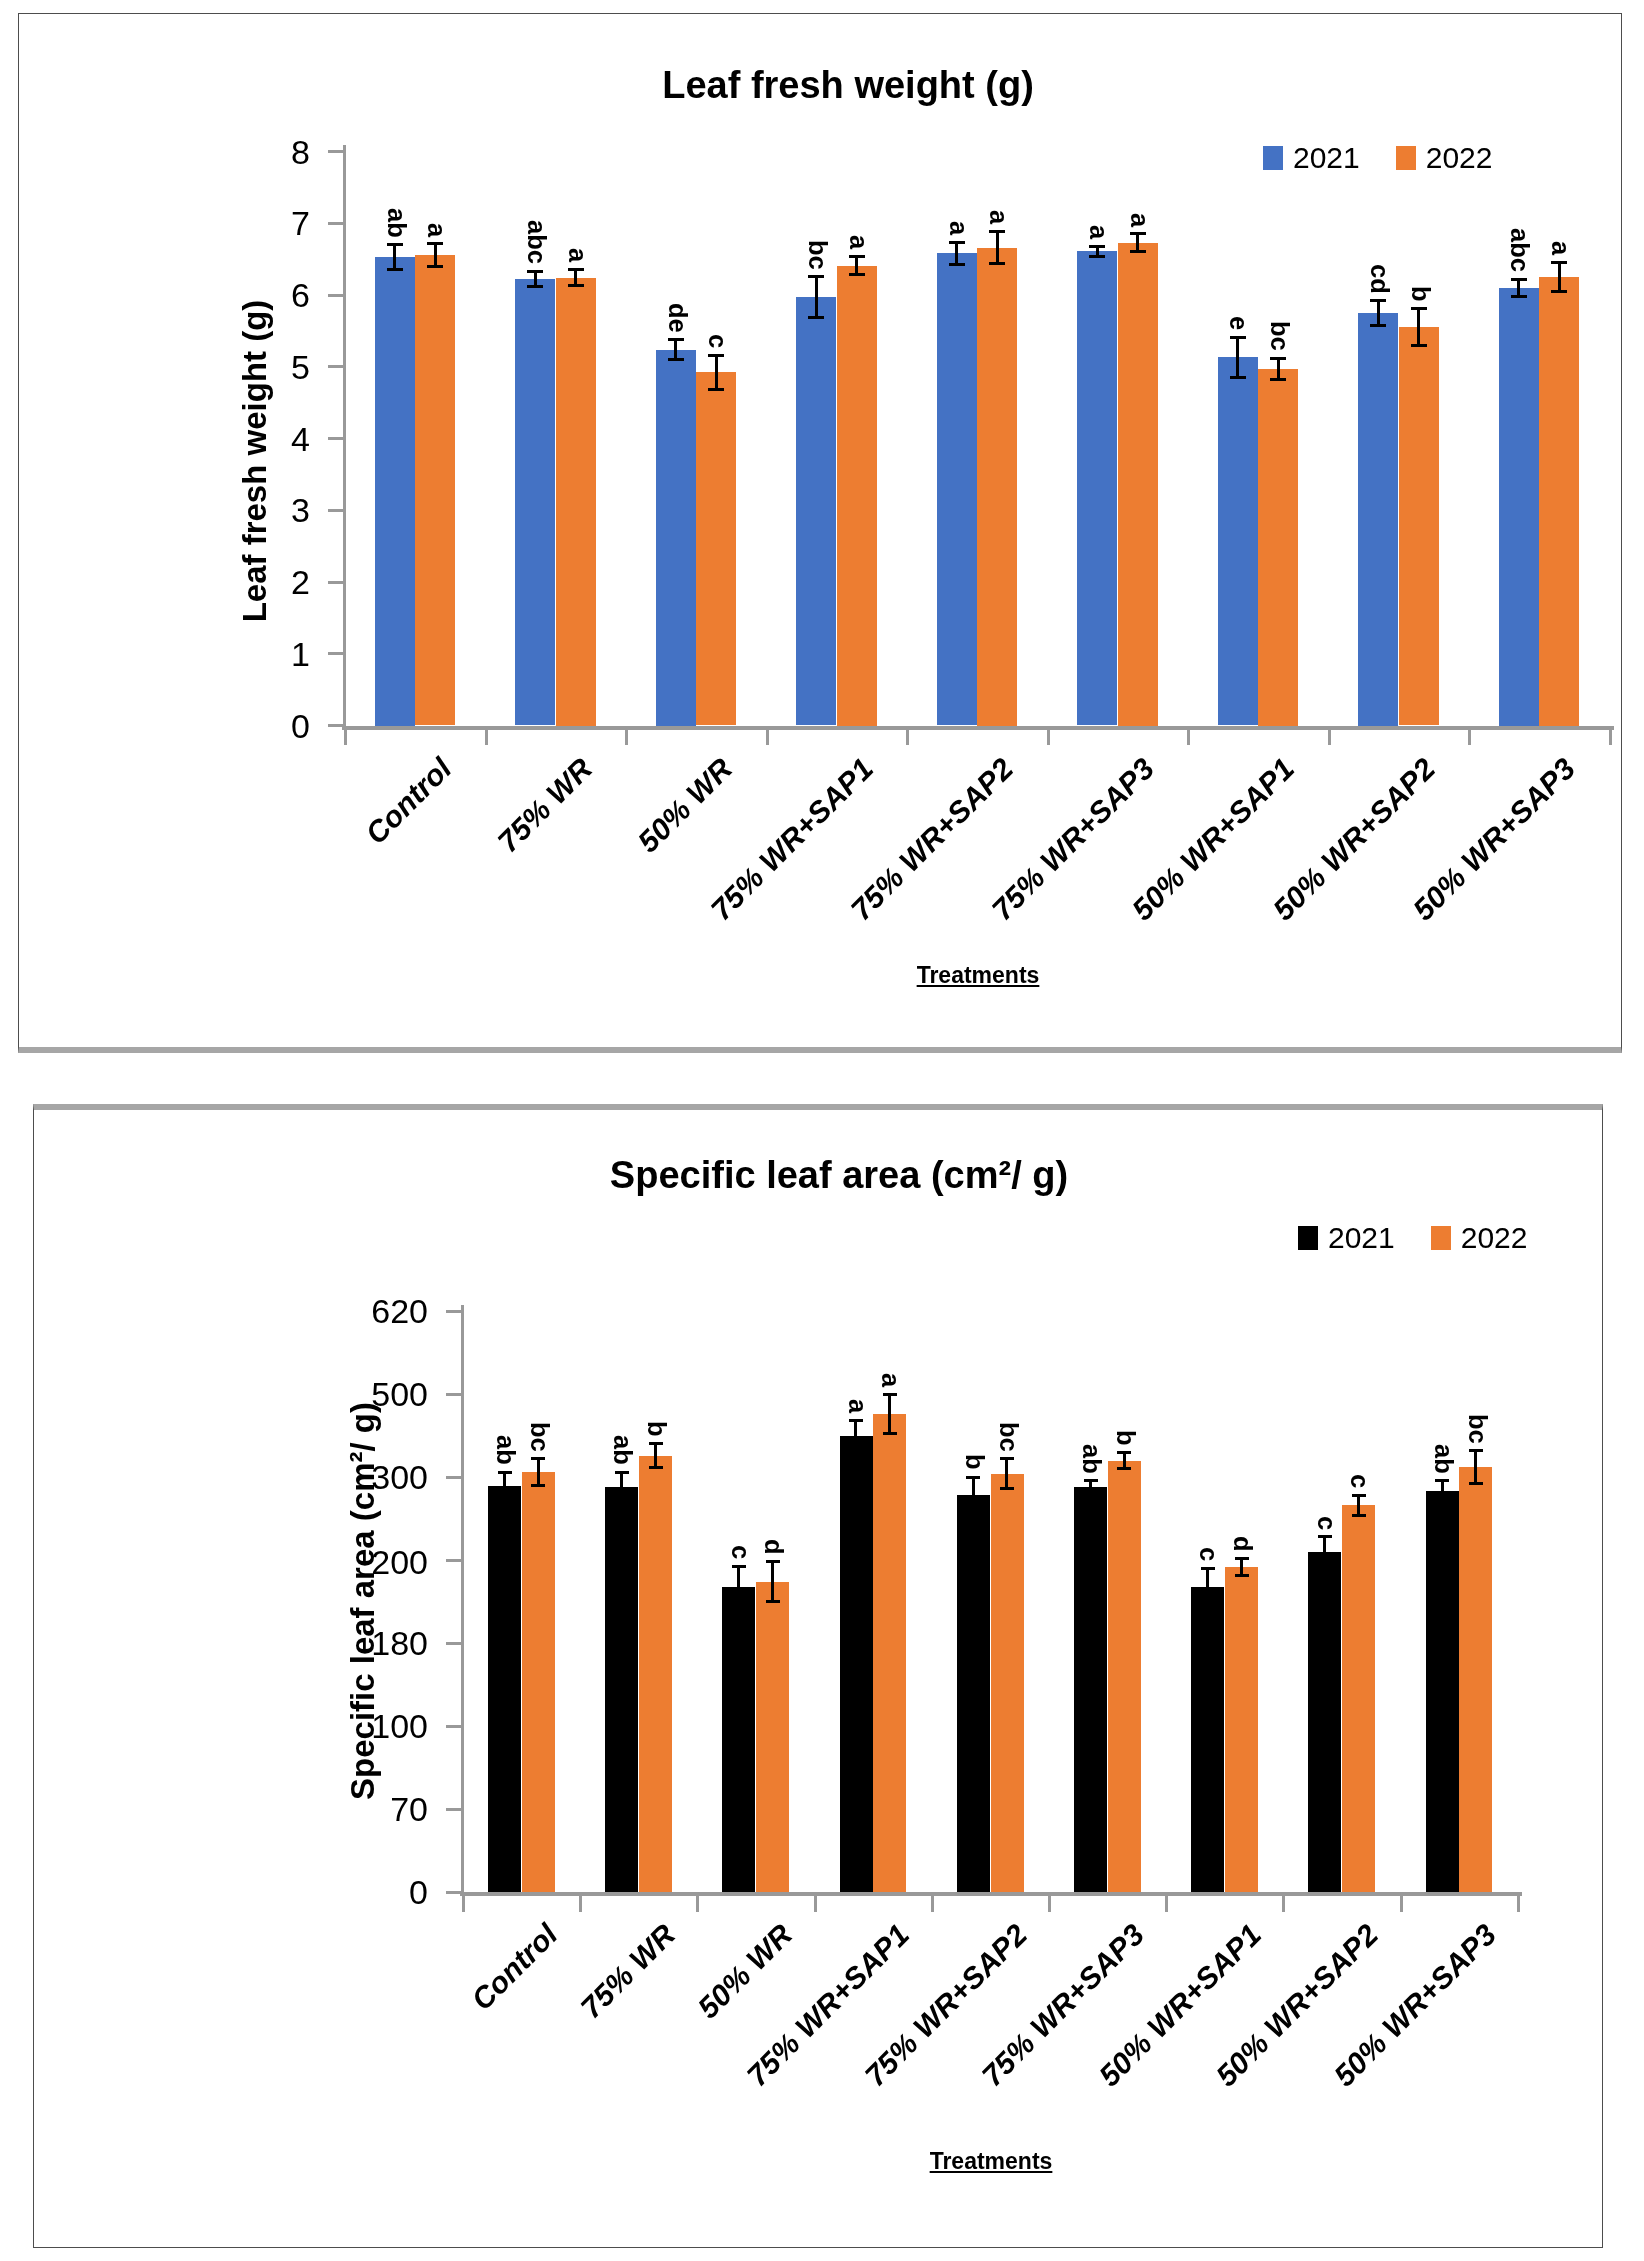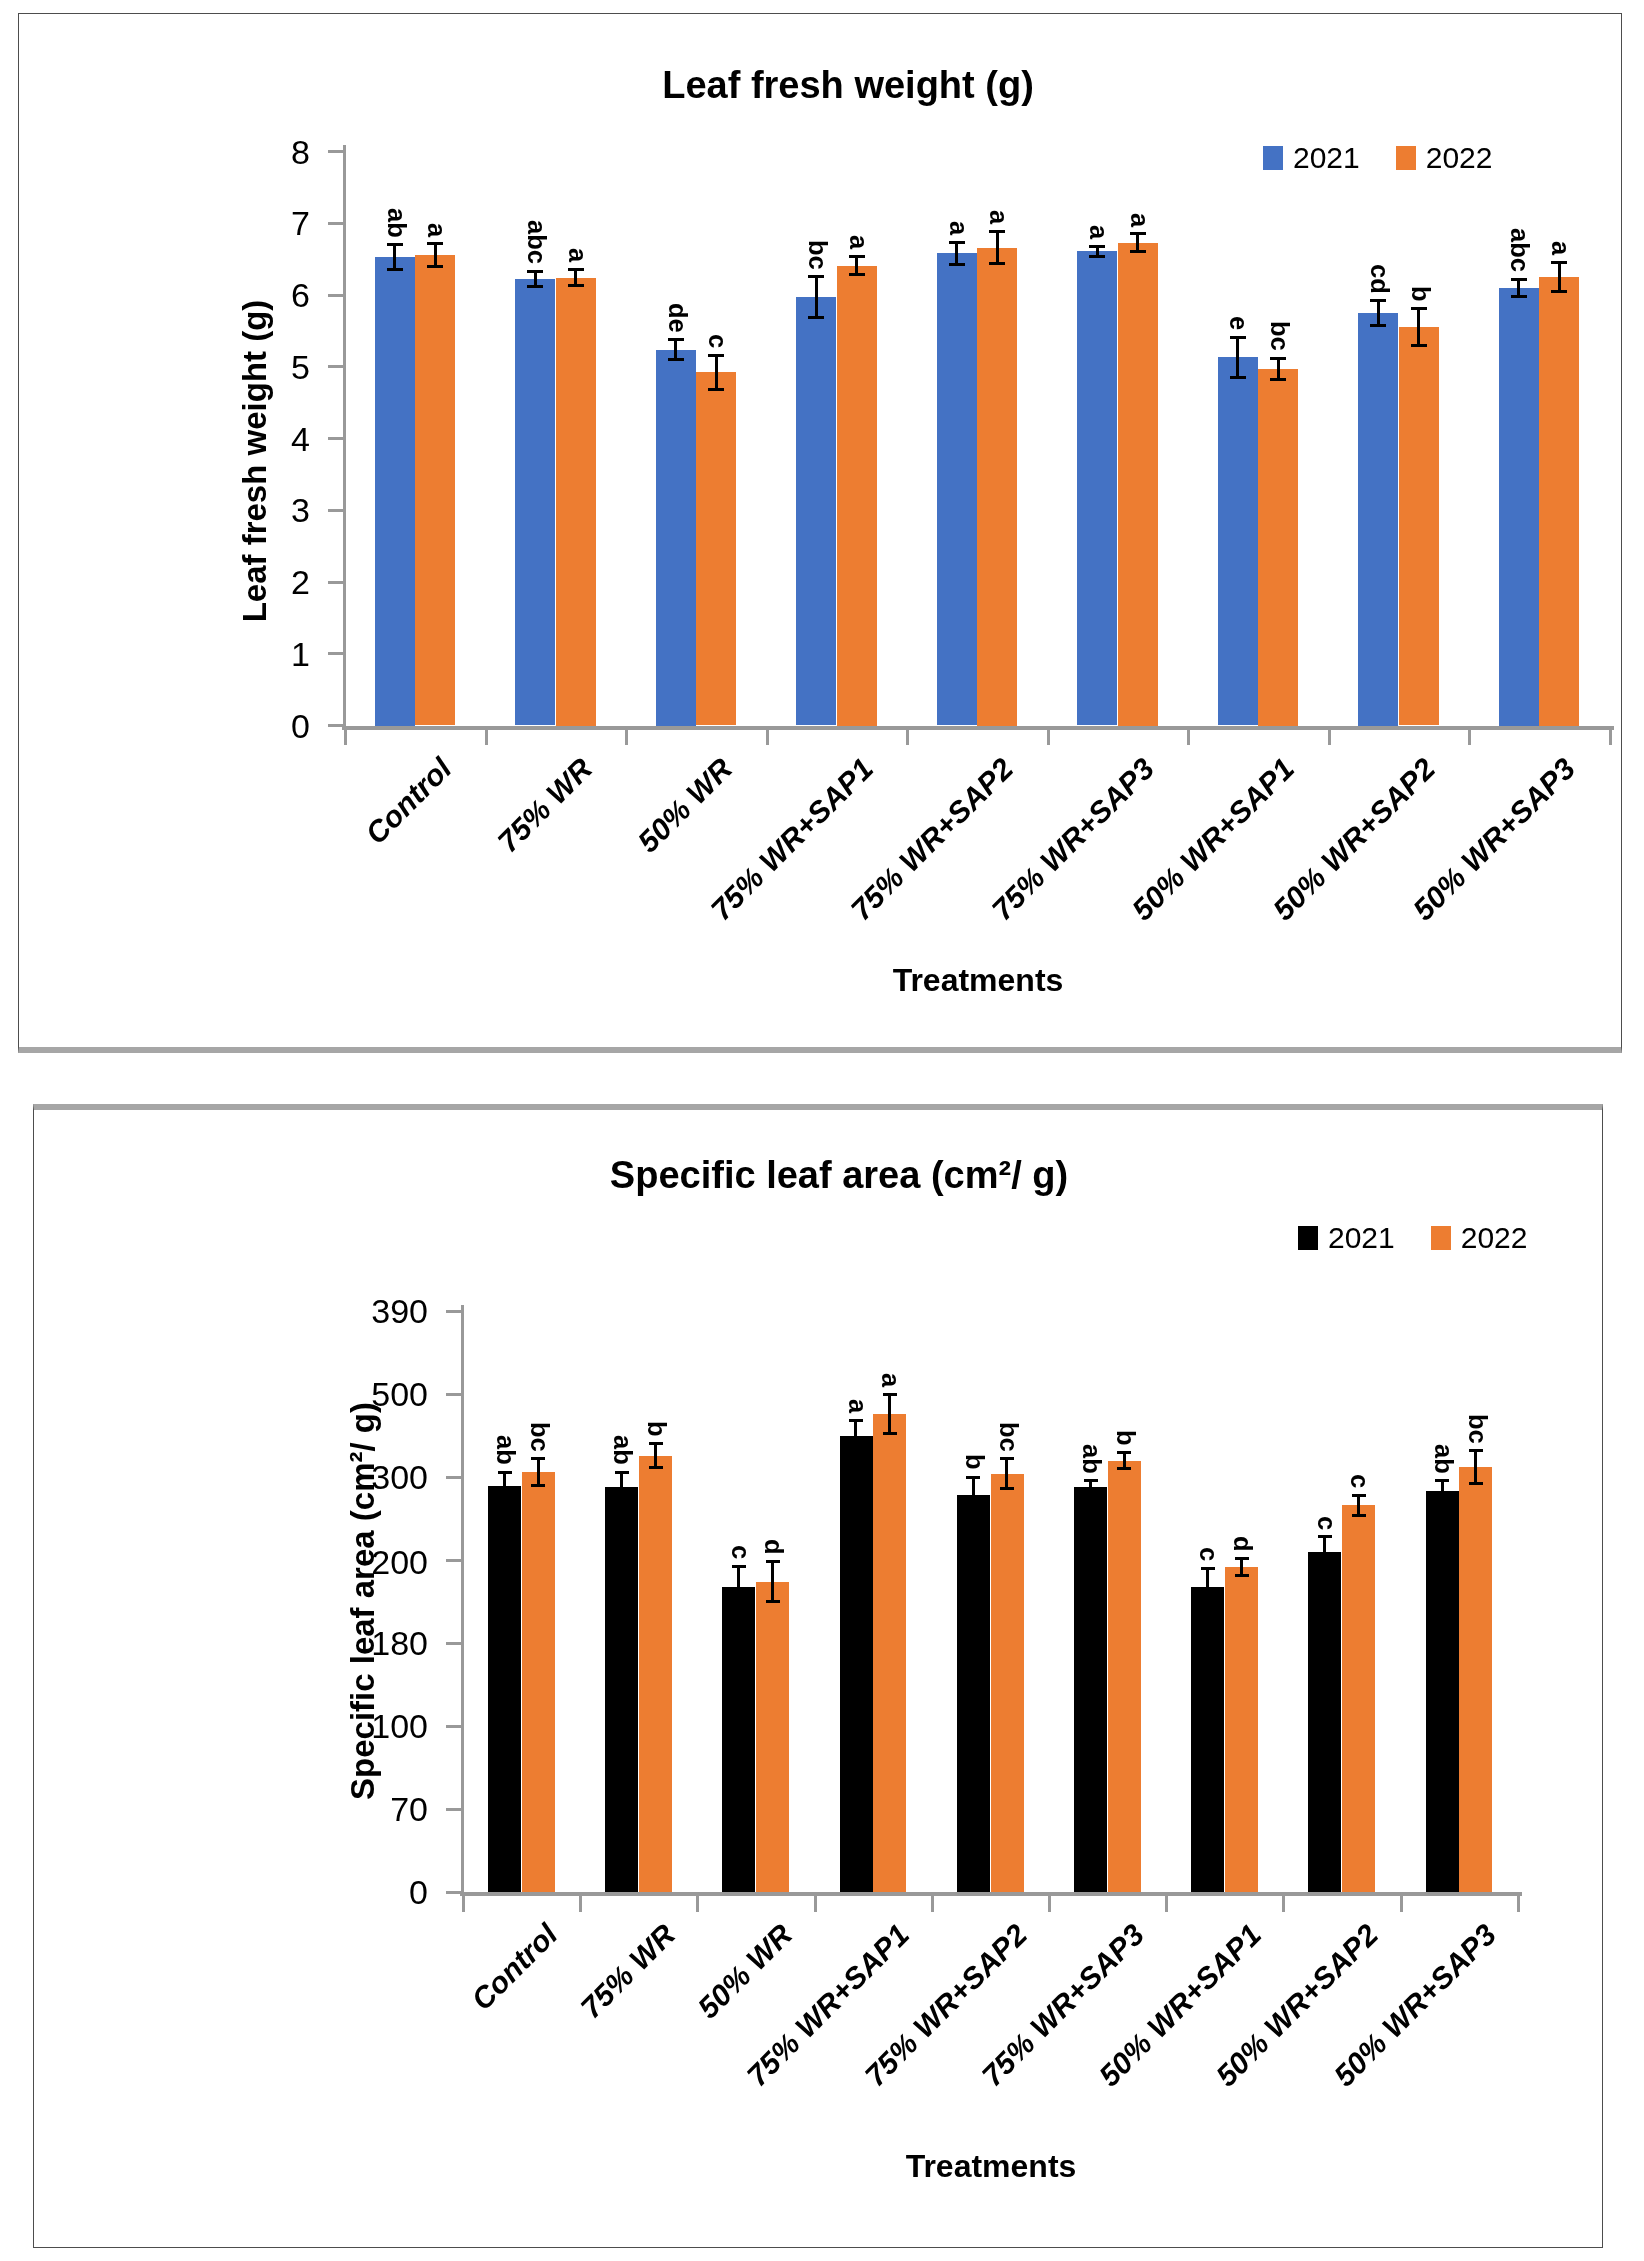--- a/index.html
+++ b/index.html
@@ -2,21 +2,21 @@
 <html style="font-size:7.3px"><head>
 <meta charset="utf-8">
 <style>
   html,body{margin:0;padding:0;background:#ffffff;}
   body{width:1644px;height:2261px;position:relative;font-family:"Liberation Sans",sans-serif;color:#000;}
   .panel{position:absolute;background:#fff;border:1.8px solid #4d4d4d;}
   .panel.p1{border-bottom:6.4px solid #a6a6a6;}
   .panel.p2{border-top:6.4px solid #a6a6a6;}
   .chart-title{position:absolute;transform:translateX(-50%);font-size:38px;font-weight:700;white-space:nowrap;}
   .y-axis-title{position:absolute;transform:translate(-50%,-50%) rotate(-90deg);font-size:33px;font-weight:700;white-space:nowrap;}
-  .x-axis-title{position:absolute;transform:translateX(-50%);font-size:32px;font-weight:700;white-space:nowrap;}
+  .x-axis-title{position:absolute;transform:translateX(-50%);font-size:23px;font-weight:700;white-space:nowrap;text-decoration:underline;}
   .legend{position:absolute;display:flex;align-items:flex-end;gap:36px;}
   .legend-item{display:flex;align-items:center;gap:10px;}
   .legend-swatch{display:inline-block;width:20px;height:24px;}
   .legend-label{font-size:30px;line-height:1;}
   .axis-line{position:absolute;background:#999999;}
   .y-tick{position:absolute;background:#999999;}
   .x-tick{position:absolute;background:#999999;}
   .y-tick-label{position:absolute;width:100px;text-align:right;font-size:34px;line-height:1;}
   .bar{position:absolute;}
   .err-line{position:absolute;background:#000;}
@@ -317,21 +317,21 @@
     <div class="y-tick-label" style="left: 328px; top: 1709px;">100</div>
     <div class="y-tick" style="left: 446px; top: 1642px; width: 14.6px; height: 2.7px;"></div>
     <div class="y-tick-label" style="left: 328px; top: 1626px;">180</div>
     <div class="y-tick" style="left: 446px; top: 1559px; width: 14.6px; height: 2.7px;"></div>
     <div class="y-tick-label" style="left: 328px; top: 1545px;">200</div>
     <div class="y-tick" style="left: 446px; top: 1476px; width: 14.6px; height: 2.7px;"></div>
     <div class="y-tick-label" style="left: 328px; top: 1460px;">300</div>
     <div class="y-tick" style="left: 446px; top: 1393px; width: 14.6px; height: 2.7px;"></div>
     <div class="y-tick-label" style="left: 328px; top: 1377px;">500</div>
     <div class="y-tick" style="left: 446px; top: 1310px; width: 14.6px; height: 2.7px;"></div>
-    <div class="y-tick-label" style="left: 328px; top: 1294px;">390</div>
+    <div class="y-tick-label" style="left: 328px; top: 1294px;">620</div>
     <div class="x-tick" style="left: 462px; top: 1896px; width: 2.7px; height: 15.5px;"></div>
     <div class="x-tick" style="left: 579px; top: 1896px; width: 2.7px; height: 15.5px;"></div>
     <div class="x-tick" style="left: 696px; top: 1896px; width: 2.7px; height: 15.5px;"></div>
     <div class="x-tick" style="left: 814px; top: 1896px; width: 2.7px; height: 15.5px;"></div>
     <div class="x-tick" style="left: 931px; top: 1896px; width: 2.7px; height: 15.5px;"></div>
     <div class="x-tick" style="left: 1048px; top: 1896px; width: 2.7px; height: 15.5px;"></div>
     <div class="x-tick" style="left: 1165px; top: 1896px; width: 2.7px; height: 15.5px;"></div>
     <div class="x-tick" style="left: 1282px; top: 1896px; width: 2.7px; height: 15.5px;"></div>
     <div class="x-tick" style="left: 1400px; top: 1896px; width: 2.7px; height: 15.5px;"></div>
     <div class="x-tick" style="left: 1517px; top: 1896px; width: 2.7px; height: 15.5px;"></div>

